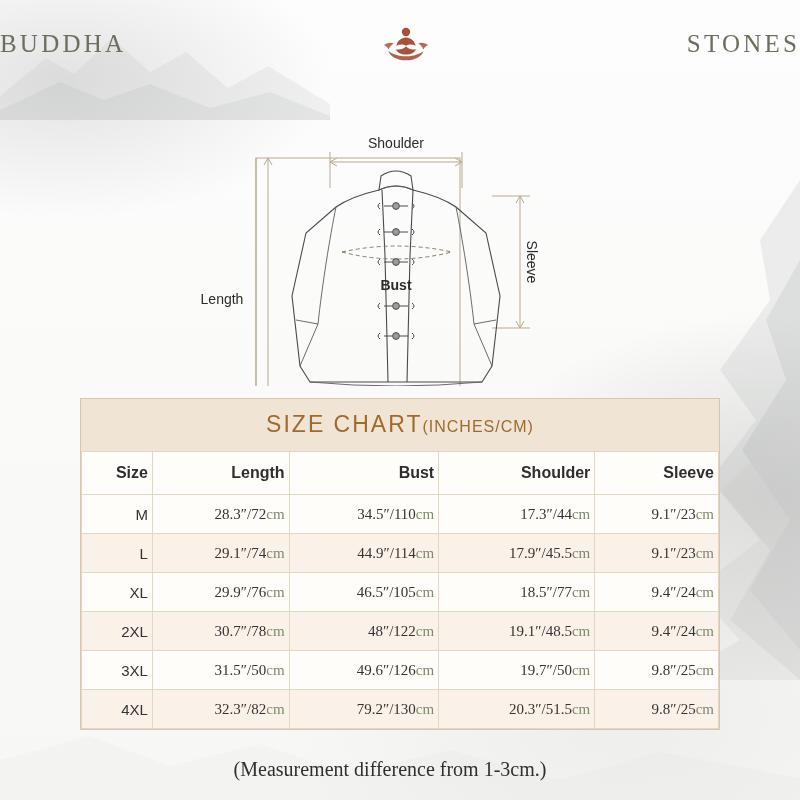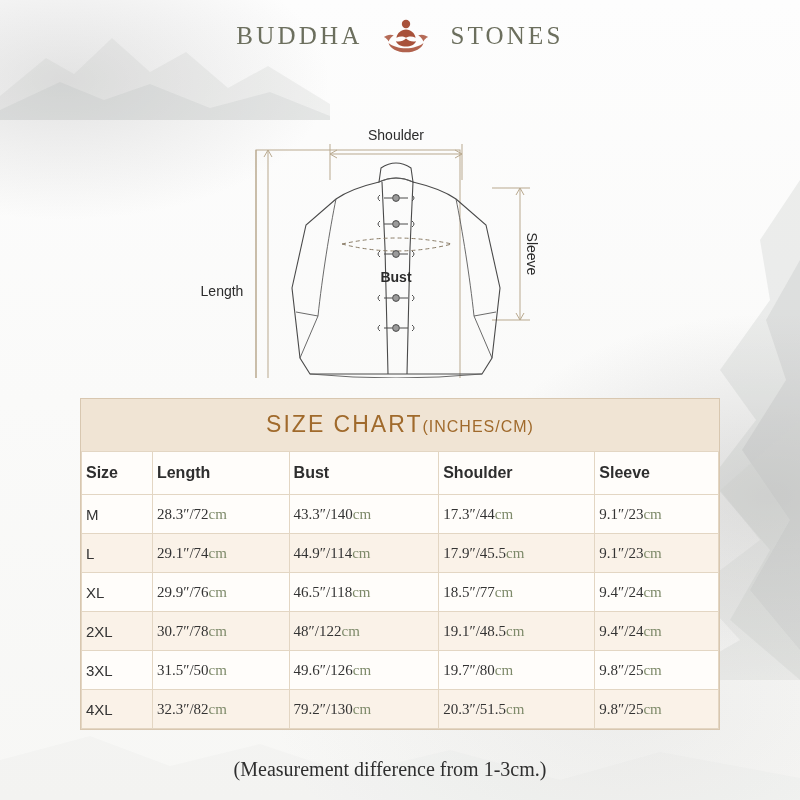--- a/index.html
+++ b/index.html
@@ -40,23 +40,23 @@
   .ink-bottom {
     bottom: 0; left: 0; width: 800px; height: 160px;
     opacity: 0.25;
   }
 
   
   .brand {
     position: relative;
     display: flex;
     align-items: center;
-    justify-content: center;
+    justify-content: space-between;
     gap: 14px;
-    padding-top: 14px;
+    padding-top: 22px;
     height: 44px;
   }
   .brand-word {
     font-family: "Liberation Serif", serif;
     font-size: 25px;
     letter-spacing: 3.2px;
     color: #6c6f5e;
     font-weight: 400;
   }
   .brand-mark {
@@ -104,21 +104,21 @@
   }
   table.size-table {
     width: 100%;
     border-collapse: collapse;
     font-size: 15px;
     color: #333;
   }
   table.size-table th,
   table.size-table td {
     border: 1px solid #e3d6c3;
-    text-align: left;
+    text-align: right;
     height: 38px;
     padding: 0 4px;
     font-weight: normal;
     font-family: "Liberation Serif", serif;
   }
   table.size-table thead th {
     font-family: "Liberation Sans", sans-serif;
     font-size: 16px;
     font-weight: bold;
     color: #2e2e2e;
@@ -301,50 +301,50 @@
           <th>Length</th>
           <th>Bust</th>
           <th>Shoulder</th>
           <th>Sleeve</th>
         </tr>
       </thead>
       <tbody>
         <tr>
           <td>M</td>
           <td><span>28.3″/72</span><span class="cm">cm</span></td>
-          <td><span>43.3″/140</span><span class="cm">cm</span></td>
+          <td><span>34.5″/110</span><span class="cm">cm</span></td>
           <td><span>17.3″/44</span><span class="cm">cm</span></td>
           <td><span>9.1″/23</span><span class="cm">cm</span></td>
         </tr>
         <tr>
           <td>L</td>
           <td><span>29.1″/74</span><span class="cm">cm</span></td>
           <td><span>44.9″/114</span><span class="cm">cm</span></td>
           <td><span>17.9″/45.5</span><span class="cm">cm</span></td>
           <td><span>9.1″/23</span><span class="cm">cm</span></td>
         </tr>
         <tr>
           <td>XL</td>
           <td><span>29.9″/76</span><span class="cm">cm</span></td>
-          <td><span>46.5″/118</span><span class="cm">cm</span></td>
+          <td><span>46.5″/105</span><span class="cm">cm</span></td>
           <td><span>18.5″/77</span><span class="cm">cm</span></td>
           <td><span>9.4″/24</span><span class="cm">cm</span></td>
         </tr>
         <tr>
           <td>2XL</td>
           <td><span>30.7″/78</span><span class="cm">cm</span></td>
           <td><span>48″/122</span><span class="cm">cm</span></td>
           <td><span>19.1″/48.5</span><span class="cm">cm</span></td>
           <td><span>9.4″/24</span><span class="cm">cm</span></td>
         </tr>
         <tr>
           <td>3XL</td>
           <td><span>31.5″/50</span><span class="cm">cm</span></td>
           <td><span>49.6″/126</span><span class="cm">cm</span></td>
-          <td><span>19.7″/80</span><span class="cm">cm</span></td>
+          <td><span>19.7″/50</span><span class="cm">cm</span></td>
           <td><span>9.8″/25</span><span class="cm">cm</span></td>
         </tr>
         <tr>
           <td>4XL</td>
           <td><span>32.3″/82</span><span class="cm">cm</span></td>
           <td><span>79.2″/130</span><span class="cm">cm</span></td>
           <td><span>20.3″/51.5</span><span class="cm">cm</span></td>
           <td><span>9.8″/25</span><span class="cm">cm</span></td>
         </tr>
       </tbody>

